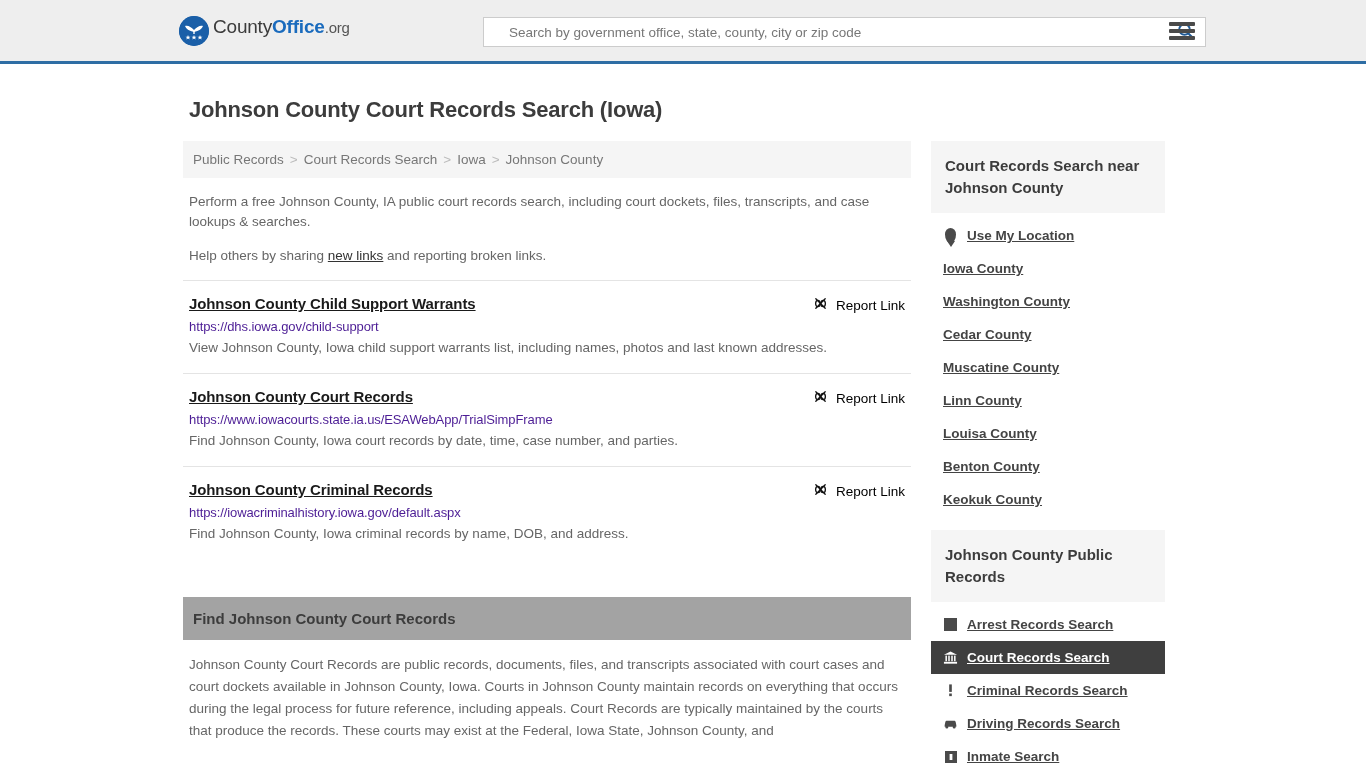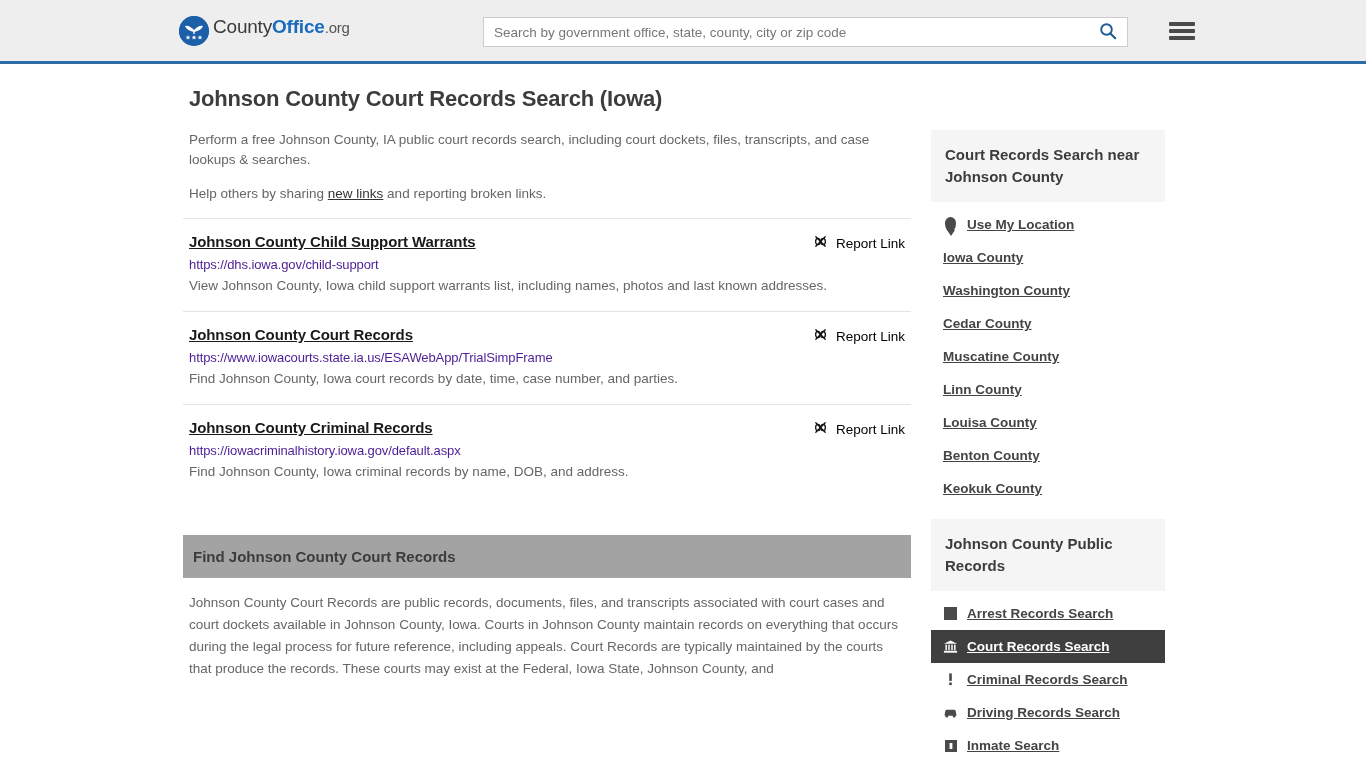--- a/index.html
+++ b/index.html
@@ -55,26 +55,27 @@
     white-space: nowrap;
   }
   .brand-text .b-county { color: #3b3b3b; }
   .brand-text .b-office { color: #1a6bbd; font-weight: bold; }
   .brand-text .b-org { color: #555555; font-size: 15px; }
 
   .search-wrap {
     position: absolute;
     left: 300px;
     top: 17px;
-    width: 645px;
+    width: 723px;
     height: 30px;
     background: #ffffff;
     border: 1px solid #cccccc;
     display: flex;
     align-items: center;
+    padding-left: 15px;
   }
   .search-input {
     border: 0;
     outline: 0;
     background: transparent;
     flex: 1;
     height: 100%;
     padding: 0 10px;
     font-size: 13.5px;
     color: #333333;
@@ -115,21 +116,21 @@
   .page {
     width: 1000px;
     margin: 0 auto;
     padding-top: 22px;
     display: block;
   }
   .page-title {
     font-size: 22px;
     font-weight: bold;
     color: #3c3c3c;
-    margin: 0 0 18px 6px;
+    margin: 11px 0 18px 6px;
     letter-spacing: -0.2px;
   }
   .columns {
     display: flex;
     align-items: flex-start;
     gap: 20px;
   }
   .col-main { width: 728px; flex: none; }
   .col-side { width: 234px; flex: none; }
 
@@ -327,20 +328,23 @@
 </div>
 
 <div class="page">
 
   <h1 class="page-title">Johnson County Court Records Search (Iowa)</h1>
 
   <div class="columns">
 
     <div class="col-main">
 
+      <nav class="breadcrumb">
+        <a href="#">Public Records</a><span class="sep">&gt;</span><a href="#">Court Records Search</a><span class="sep">&gt;</span><a href="#">Iowa</a><span class="sep">&gt;</span><a href="#">Johnson County</a>
+      </nav>
 
       <div class="intro">
         <p>Perform a free Johnson County, IA public court records search, including court dockets, files, transcripts, and case lookups &amp; searches.</p>
         <p><span>Help others by sharing </span><a href="#">new links</a><span> and reporting broken links.</span></p>
       </div>
 
       <div class="result">
         <div class="result-head">
           <a href="#" class="result-title">Johnson County Child Support Warrants</a>
           <div class="report-link">

